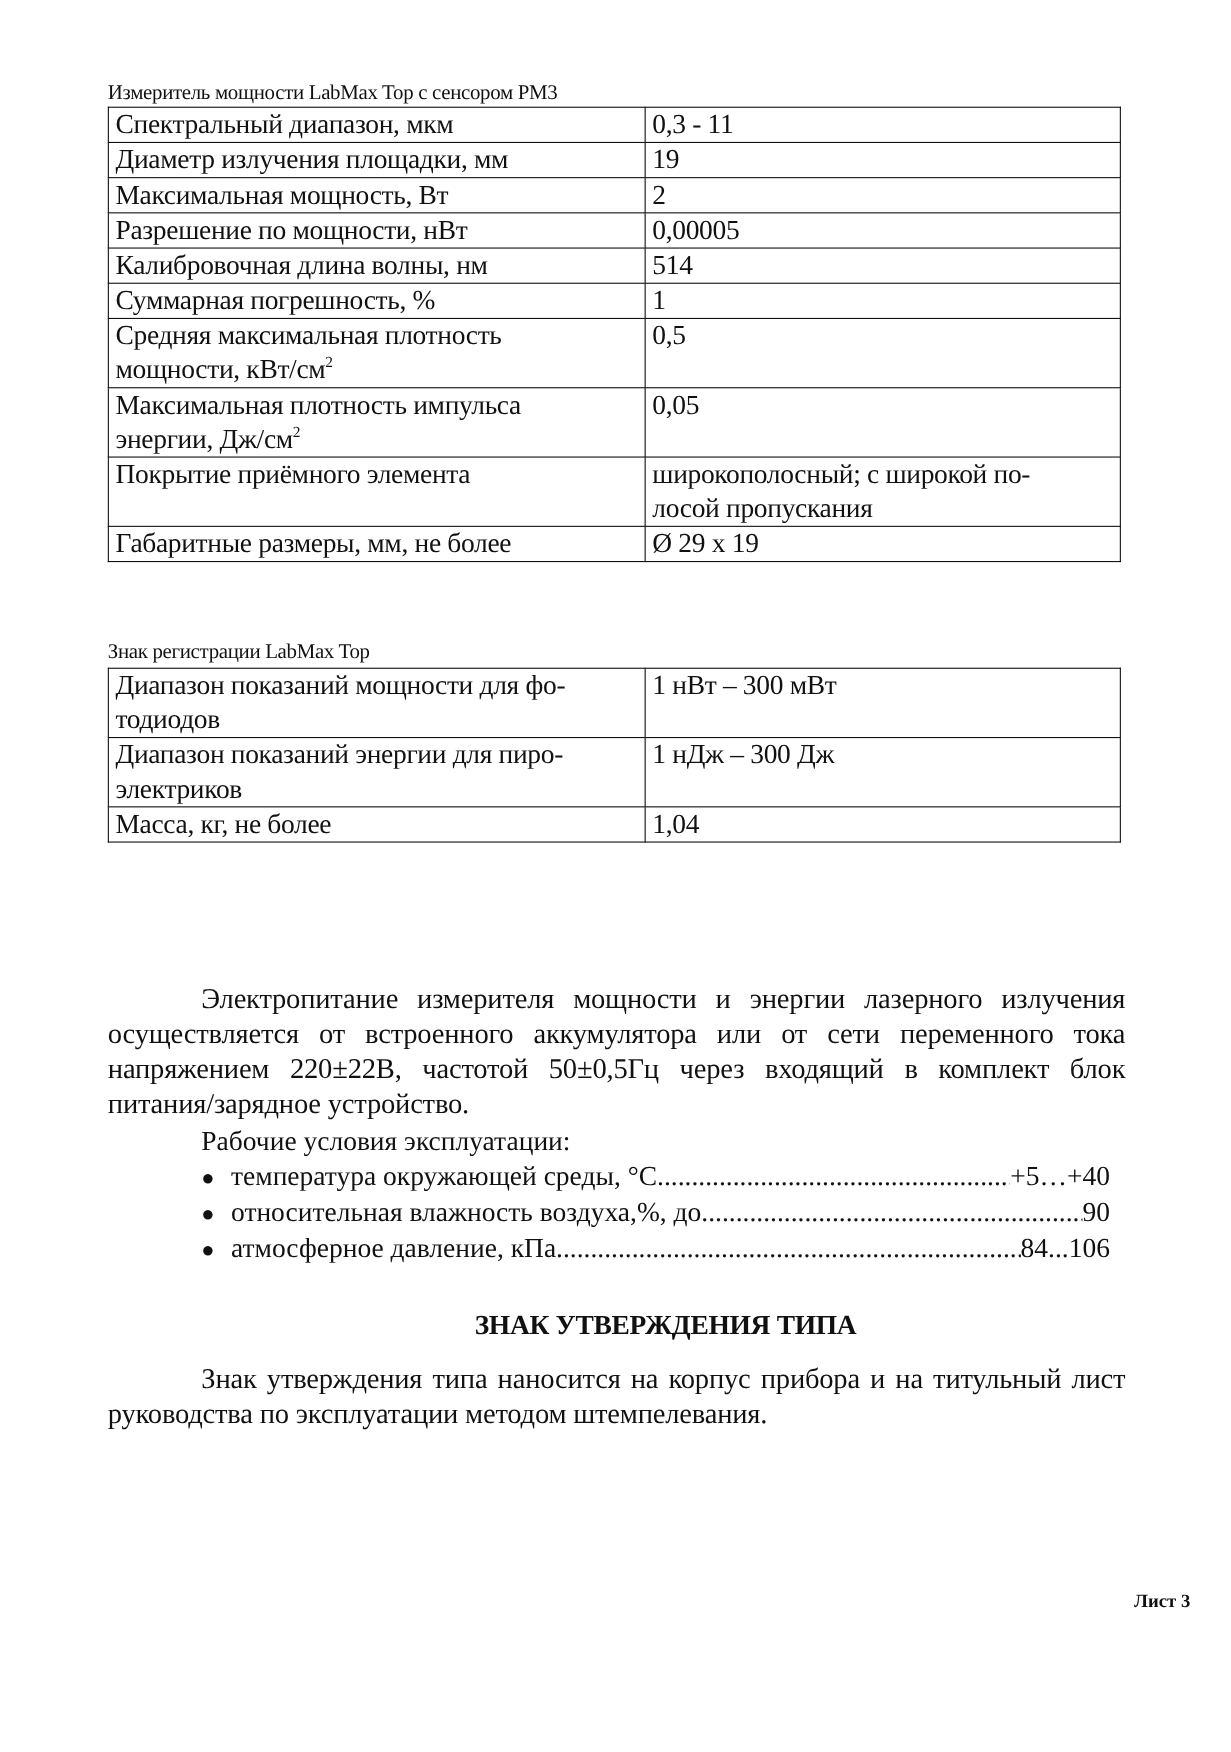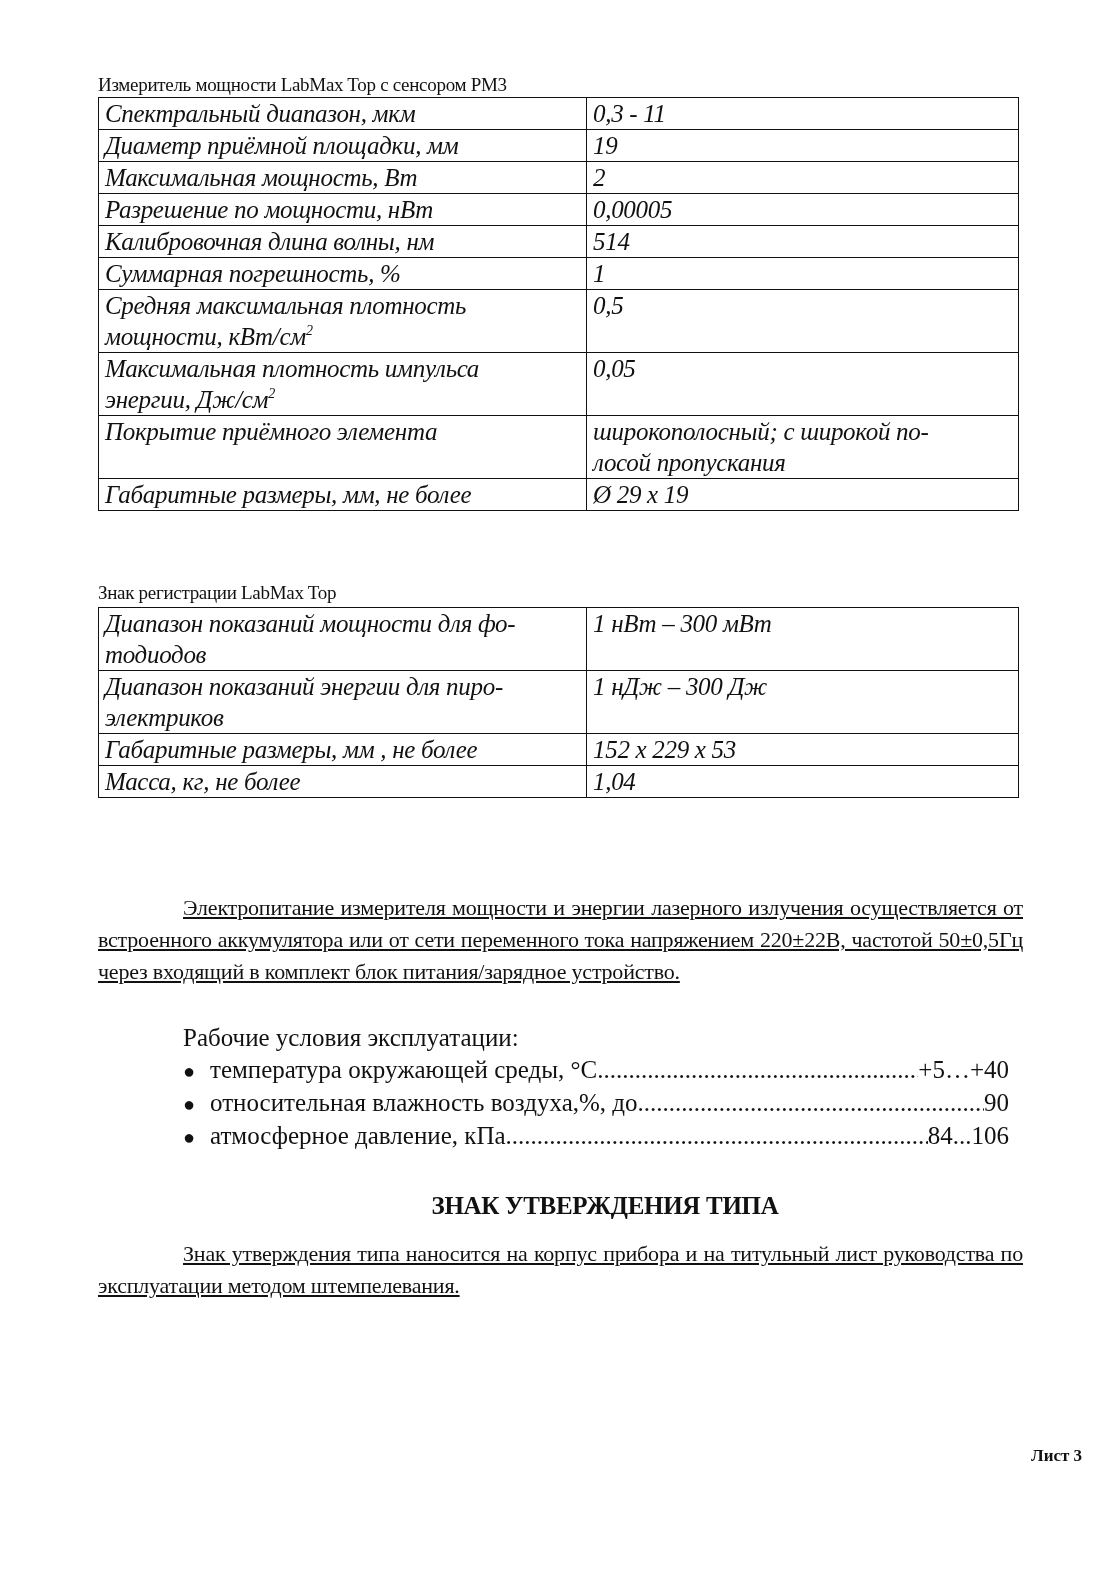--- a/index.html
+++ b/index.html
@@ -9,36 +9,35 @@
     color: #111111;
     font-size: 25px;
   }
   .caption {
     position: absolute; left: 98px; font-size: 19px; line-height: 30px;
     letter-spacing: -0.3px;
   }
   table.spec {
     position: absolute; left: 98px; width: 921px;
     border-collapse: collapse; table-layout: fixed;
-    font-size: 25px; letter-spacing: -0.3px; font-style: italic;
+    font-size: 25px; letter-spacing: -0.3px;
   }
   table.spec td {
     border: 1.5px solid #111;
     vertical-align: top;
     line-height: 31px;
     padding: 0 6px 0 6px;
   }
   table.spec td.k { width: 475px; }
   table.spec td.v { }
   sup { font-size: 14px; vertical-align: 10px; line-height: 0; }
   .para {
     position: absolute; left: 98px; width: 925px;
-    font-size: 22px; line-height: 32px; text-align: justify;
+    font-size: 26px; line-height: 32px; text-align: justify;
     letter-spacing: -0.2px;
-    text-decoration: underline;
   }
   .indent { text-indent: 85px; }
   .cond-title { position: absolute; left: 183px; font-size: 25px; line-height: 32px; }
   .bullets { position: absolute; left: 183px; width: 826px; margin: 0; padding: 0; list-style: none; }
   .bullets li { display: flex; align-items: baseline; font-size: 25px; line-height: 32px; }
   .bullets .dot { width: 27px; font-size: 20px; }
   .bullets .lbl { white-space: nowrap; }
   .bullets .fill { flex: 1; overflow: hidden; white-space: nowrap; }
   .bullets .fill::after { content: "................................................................................................................................................................"; }
   .bullets .val { white-space: nowrap; }
@@ -54,21 +53,21 @@
 <body>
 
 <div class="caption" style="top:70px;">Измеритель мощности LabMax Top с сенсором PM3</div>
 <table class="spec" style="top:97px;">
   <tbody>
       <tr>
     <td class="k">Спектральный диапазон, мкм</td>
     <td class="v">0,3 - 11</td>
   </tr>
   <tr>
-    <td class="k">Диаметр приёмной площадки, мм</td>
+    <td class="k">Диаметр излучения площадки, мм</td>
     <td class="v">19</td>
   </tr>
   <tr>
     <td class="k">Максимальная мощность, Вт</td>
     <td class="v">2</td>
   </tr>
   <tr>
     <td class="k">Разрешение по мощности, нВт</td>
     <td class="v">0,00005</td>
   </tr>
@@ -119,24 +118,20 @@
     <td class="v">1 нВт – 300 мВт</td>
   </tr>
   <tr>
     <td class="k">
       <div>Диапазон показаний энергии для пиро-</div>
       <div>электриков</div>
     </td>
     <td class="v">1 нДж – 300 Дж</td>
   </tr>
   <tr>
-    <td class="k">Габаритные размеры, мм , не более</td>
-    <td class="v">152 х 229 х 53</td>
-  </tr>
-  <tr>
     <td class="k">Масса, кг, не более</td>
     <td class="v">1,04</td>
   </tr>
 </tbody>
   </table>
 
 <p class="para indent" style="top:892px; margin:0;">Электропитание измерителя мощности и энергии лазерного излучения осуществляется от встроенного аккумулятора или от сети переменного тока напряжением 220±22В, частотой 50±0,5Гц через входящий в комплект блок питания/зарядное устройство.</p>
 
 <div class="cond-title" style="top:1022px;">Рабочие условия эксплуатации:</div>
 <ul class="bullets" style="top:1054px;">

